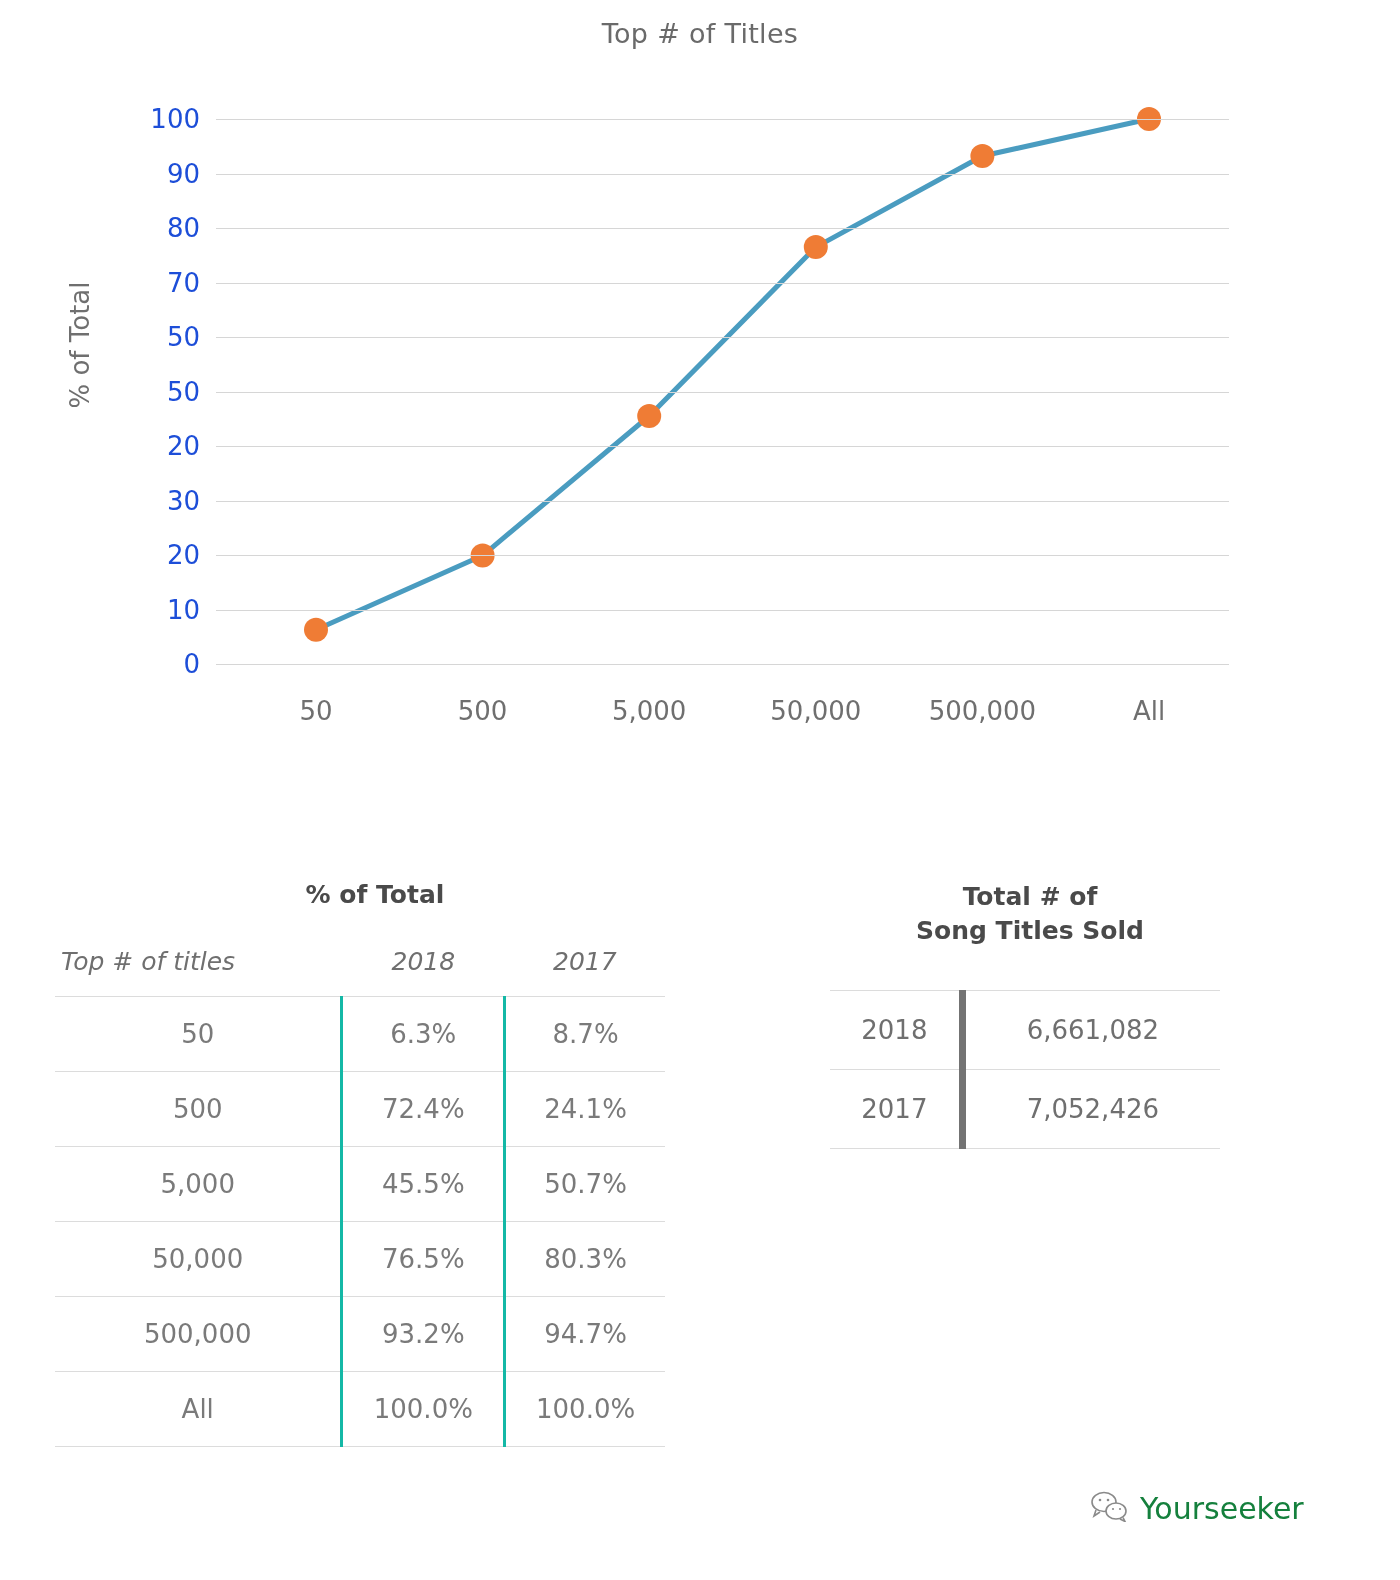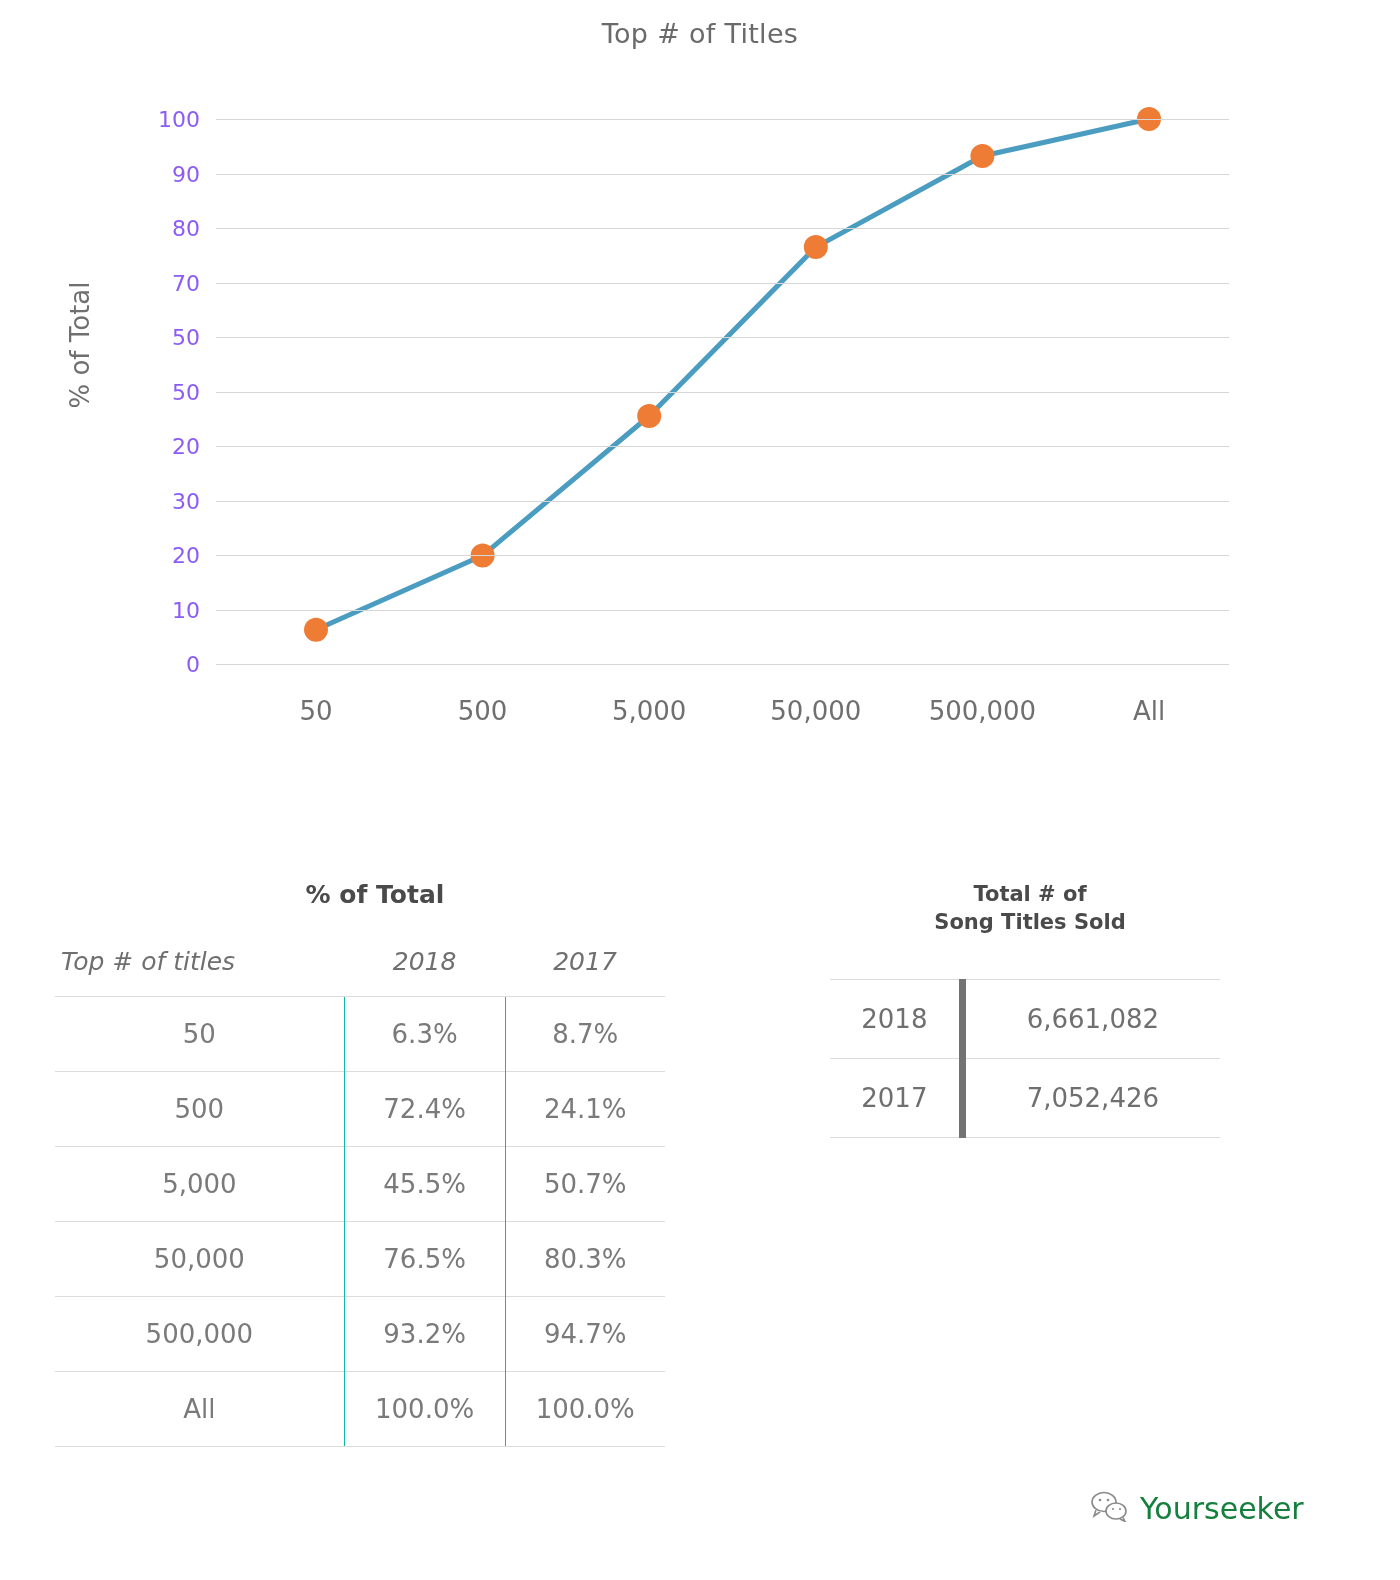--- a/index.html
+++ b/index.html
@@ -44,22 +44,22 @@
   .gridline {
     position: absolute;
     left: 0;
     width: 100%;
     height: 1px;
     background: #d6d6d6;
   }
   .ytick {
     position: absolute;
     right: 1247px;          
-    font-size: 22px;
-    color: #8b5cf6;
+    font-size: 26px;
+    color: #1d4ed8;
   }
   #y-axis-labels {
     position: absolute;
     left: 100px;
     top: 119px;
     width: 100px;
     height: 545px;
   }
   #y-axis-labels .ytick {
     position: absolute;
@@ -142,34 +142,34 @@
   }
   table.data td {
     font-size: 26px;
     color: #7a7a7a;
     text-align: center;
     padding: 22px 0;
     border-top: 1px solid #dcdcdc;
   }
   table.data tbody tr td.col1,
   table.data tbody tr td.col2 {
-    border-left: 1px solid #14b8a6;
+    border-left: 3px solid #14b8a6;
   }
   table.data tbody tr:last-child td {
     border-bottom: 1px solid #dcdcdc;
   }
 
   #totals-table-wrap {
     position: absolute;
     left: 830px;
     top: 0;
     width: 400px;
   }
   #totals-title {
-    font-size: 21px;
+    font-size: 25px;
     font-weight: bold;
     color: #4a4a4a;
     text-align: center;
     line-height: 1.35;
     margin-bottom: 42px;
   }
   table.totals {
     border-collapse: collapse;
     width: 390px;
   }

